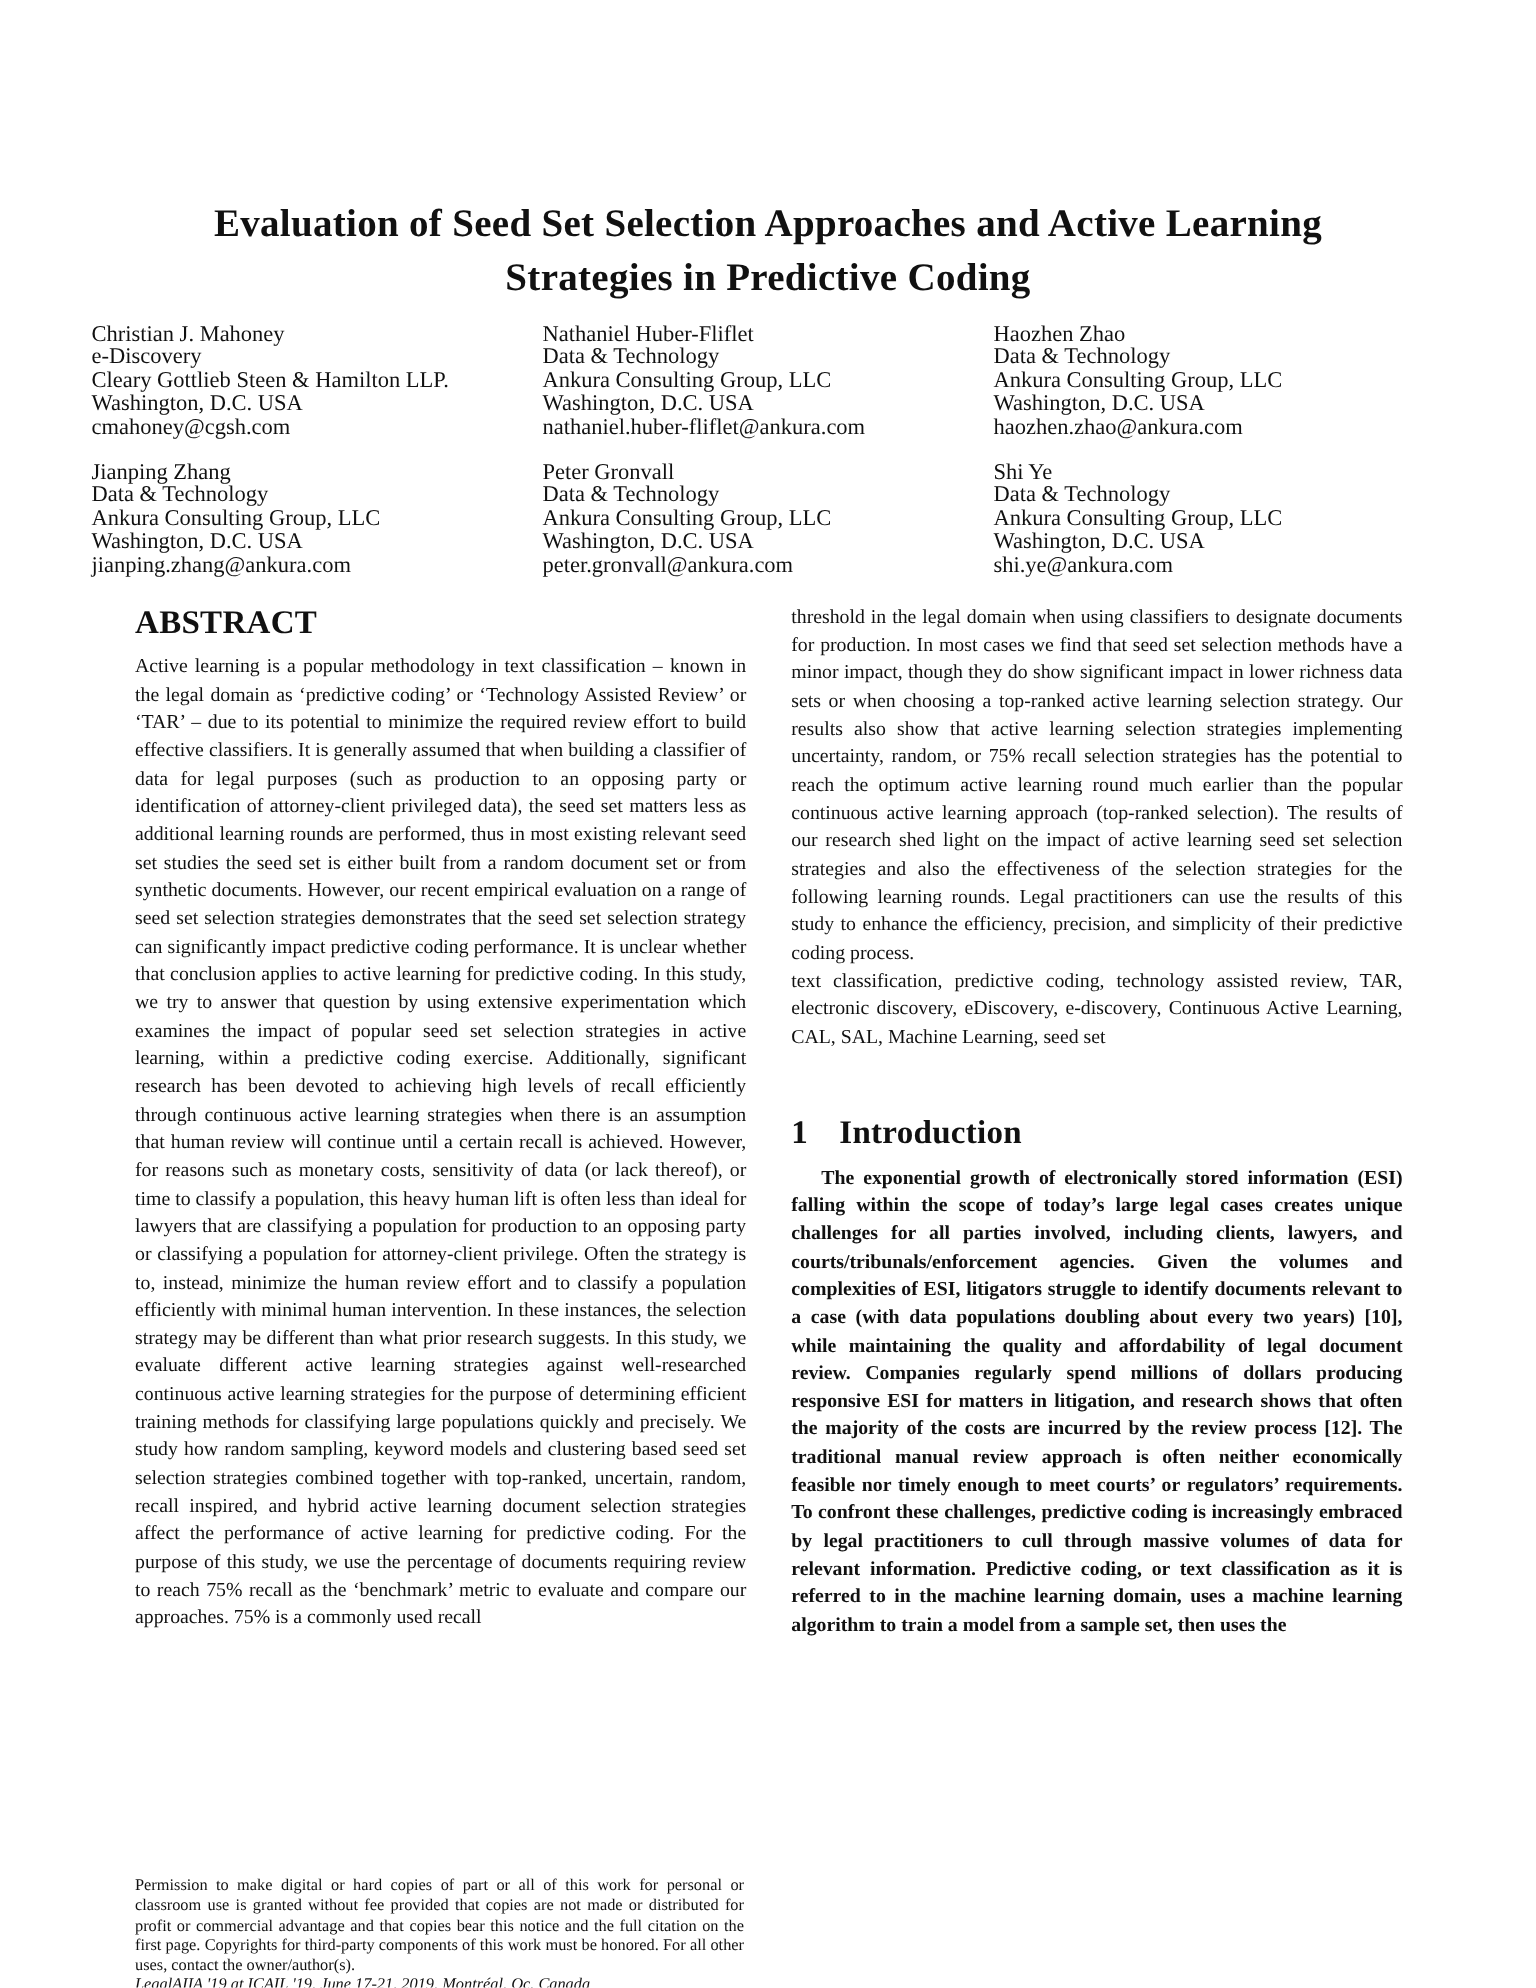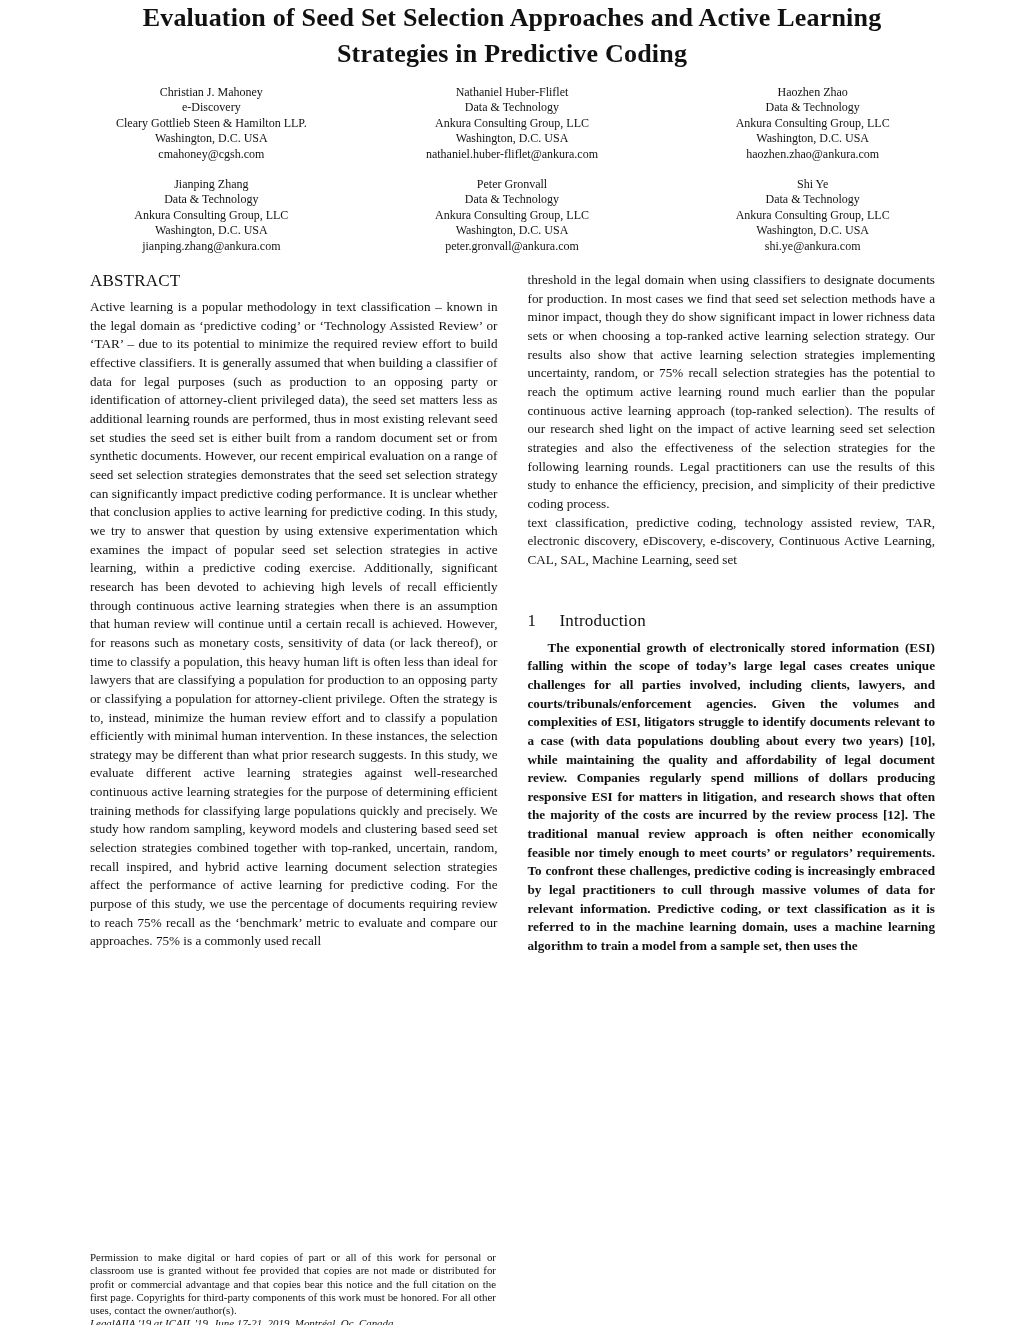--- a/index.html
+++ b/index.html
@@ -8,51 +8,52 @@
     font-family: "Liberation Serif", "DejaVu Serif", serif;
     color: #111111;
     position: relative;
     overflow: hidden;
   }
   .page {
     position: relative;
     width: 1024px; height: 1325px;
   }
   .title-block {
+    padding-top: 131px;
     text-align: center;
   }
   .title-line {
     font-size: 26px;
     font-weight: bold;
     line-height: 36px;
     letter-spacing: 0.2px;
   }
   .authors-grid {
     width: 902px;
     margin: 13px auto 0 auto;
     display: grid;
     grid-template-columns: 1fr 1fr 1fr;
     row-gap: 15px;
     column-gap: 0;
   }
   .author-block {
-    text-align: center;
-    font-size: 12px;
+    text-align: left;
+    font-size: 15px;
     line-height: 15.4px;
   }
   .author-block .line { display: block; }
   .columns {
     display: flex;
     gap: 30px;
     margin: 17px 89px 0 90px;
   }
   .col { flex: 1; min-width: 0; }
   .sec-heading {
-    font-size: 17px;
-    font-weight: normal;
+    font-size: 22px;
+    font-weight: bold;
     margin: 0 0 7px 0;
     letter-spacing: 0.2px;
   }
   .para {
     font-size: 13.2px;
     line-height: 18.65px;
     text-align: justify;
     margin: 0;
   }
   .keywords-heading { margin-top: 37px; }

